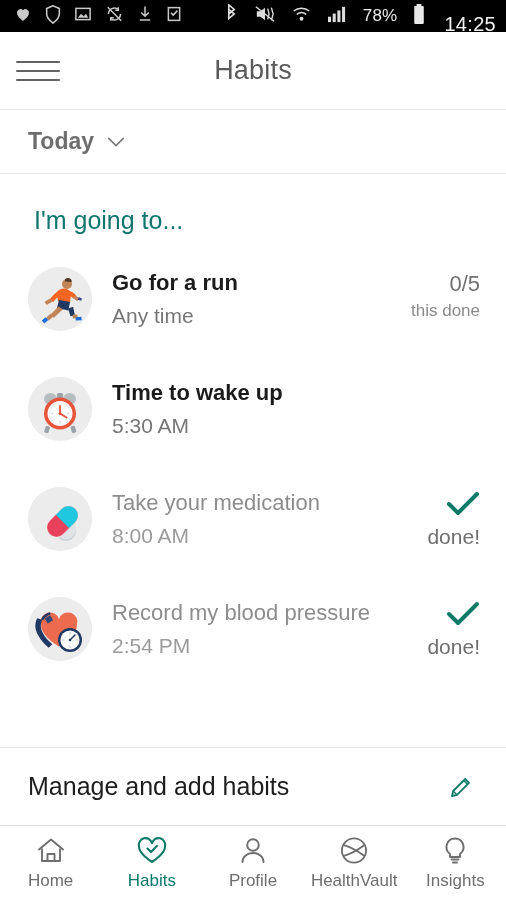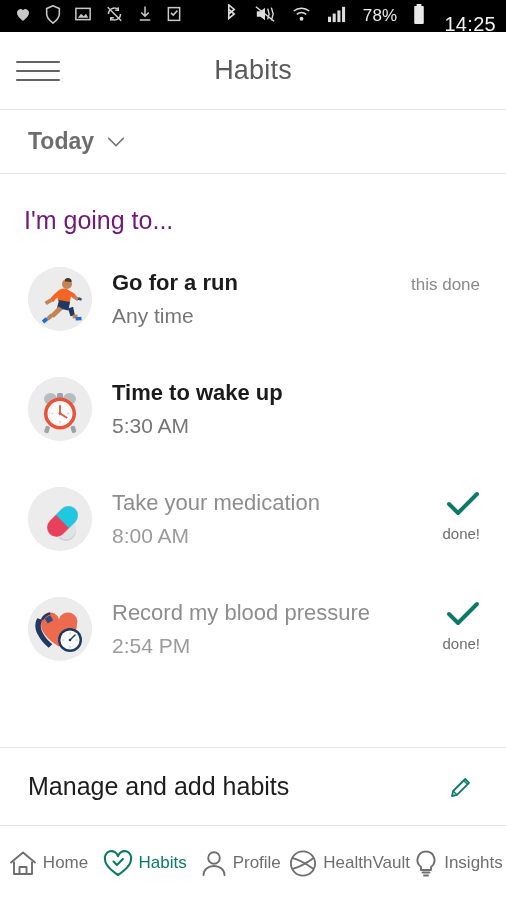--- a/index.html
+++ b/index.html
@@ -45,21 +45,21 @@
     cursor:pointer;
     font-weight:bold;
   }
   .datebar-label { font-size:23px; color:#6d6d6d; }
   .chev { margin-left:12px; width:20px; height:20px; display:inline-block; position:relative; }
   .chev svg { display:block; }
 
   
   .content { flex:1 1 auto; overflow:hidden; background:#fff; position:relative; }
   .section-title {
-    font-size:25px; color:#701a75; padding:32px 0 10px 24px; font-weight:400;
+    font-size:25px; color:#0f766e; padding:32px 0 10px 34px; font-weight:400;
   }
 
   .habit {
     display:flex; align-items:flex-start;
     padding:22px 26px 22px 28px;
     min-height:110px;
   }
   .habit-icon {
     width:64px; height:64px; border-radius:50%;
     background:#ececec; flex:0 0 64px;
@@ -69,39 +69,39 @@
   .habit-icon svg { display:block; }
   .habit-text { flex:1 1 auto; padding-left:20px; padding-top:2px; min-width:0; }
   .habit-name { font-size:22px; font-weight:bold; color:#1b1b1b; line-height:1.25; }
   .habit-sub { font-size:21px; color:#767676; margin-top:6px; line-height:1.25; }
   .habit.done .habit-name { color:#8d8d8d; font-weight:normal; }
   .habit.done .habit-sub { color:#9b9b9b; }
   .habit-status { flex:0 0 auto; text-align:right; padding-top:4px; min-width:78px; }
   .status-main { font-size:22px; color:#707070; line-height:1.2; }
   .status-sub { font-size:17px; color:#8a8a8a; margin-top:4px; }
   .check { display:inline-block; }
-  .status-done-label { font-size:15px; color:#6e6e6e; margin-top:4px; }
+  .status-done-label { font-size:21px; color:#6e6e6e; margin-top:4px; }
 
   
   .manage {
     border-top:1px solid #e6e6e6;
     height:78px; flex:0 0 78px;
     display:flex; align-items:center; justify-content:space-between;
     padding:0 30px 0 28px; background:#fff; cursor:pointer;
   }
   .manage-label { font-size:25px; color:#1d1d1d; }
   .pencil { width:30px; height:30px; display:flex; align-items:center; justify-content:center; }
 
   
   .bottomnav {
     height:75px; flex:0 0 75px; border-top:1px solid #e0e0e0;
     display:flex; align-items:center; background:#fff;
   }
   .nav-item {
-    flex:1 1 0; display:flex; flex-direction:row;
+    flex:1 1 0; display:flex; flex-direction:column;
     align-items:center; justify-content:center; gap:5px; cursor:pointer;
   }
   .nav-icon { height:30px; display:flex; align-items:center; justify-content:center; }
   .nav-label { font-size:17px; color:#6e6e6e; }
   .nav-item.active .nav-label { color:#0d7a68; }
 </style>
 </head>
 <body>
 
 <div class="phone">
@@ -226,20 +226,21 @@
             <path d="M22.6 46.6l-4.4 4.2 2.6 2.8 4.6-4z" fill="#C08457"></path>
             <path d="M17.6 50.2l-3.8 3.4 2.4 2.8 4.2-3.4z" fill="#1C6FD6"></path>
           </g>
         </svg>
       </div>
       <div class="habit-text">
         <div class="habit-name">Go for a run</div>
         <div class="habit-sub">Any time</div>
       </div>
       <div class="habit-status">
+        <div class="status-main">0/5</div>
         <div class="status-sub">this done</div>
       </div>
     </div>
 
     <div class="habit">
       <div class="habit-icon">
         <svg width="64" height="64" viewBox="0 0 64 64">
           <circle cx="32" cy="32" r="32" fill="#ececec"></circle>
           <ellipse cx="22.5" cy="22" rx="6.5" ry="6" fill="#b6bdc0"></ellipse>
           <ellipse cx="41.5" cy="22" rx="6.5" ry="6" fill="#b6bdc0"></ellipse>

